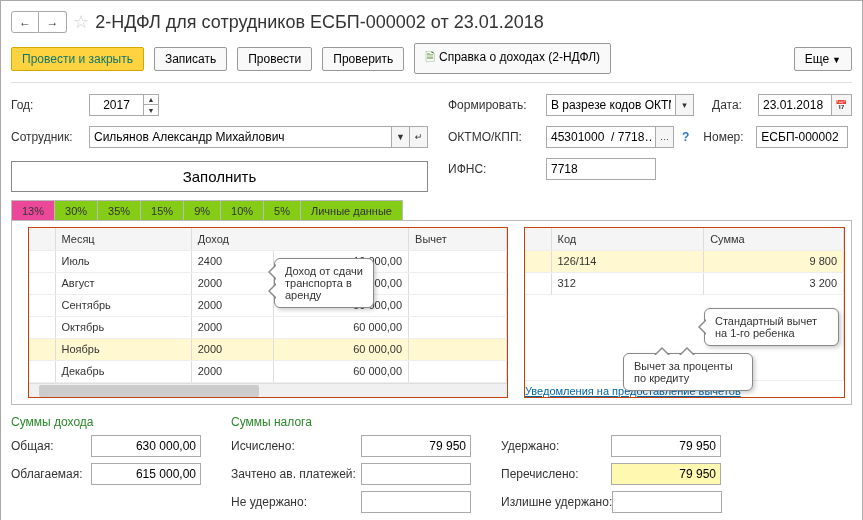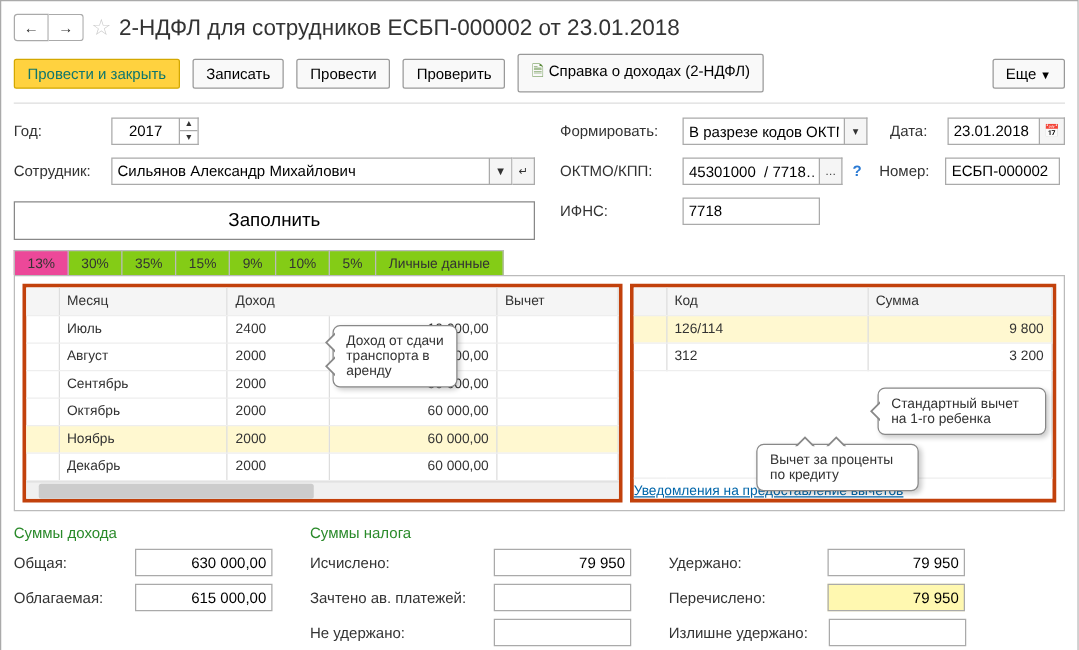--- a/index.html
+++ b/index.html
@@ -29,32 +29,32 @@
 .combo { display: flex; }
 .combo .input { flex: 1; }
 .combo-btn { width: 18px; border: 1px solid #aaa; border-left: none; background: #f5f5f5; display: flex; align-items: center; justify-content: center; font-size: 9px; cursor: pointer; height: 22px; }
 .top-form { display: flex; justify-content: space-between; gap: 20px; }
 .col { display: flex; flex-direction: column; gap: 4px; }
 .fill-btn { border: 1px solid #888; background: #fff; font-size: 15px; padding: 6px 14px; margin: 6px 0 0 0; cursor: pointer; }
 .tabs { display: flex; margin-top: 8px; }
 .tab { padding: 4px 10px 3px 10px; border: 1px solid #bbb; border-bottom: none; background: #84cc16; margin-right: -1px; cursor: pointer; font-size: 11px; }
 .tab.active { background: #ec4899; position: relative; z-index: 2; }
 .tab-content { border: 1px solid #bbb; padding: 6px; display: flex; gap: 6px; }
-.grid-wrap { border: 3px solid #c2410c; flex: 1; position: relative; }
+.grid-wrap { border: 1px solid #c2410c; flex: 1; position: relative; margin-left: 10px; }
 .grid { width: 100%; border-collapse: collapse; }
 .grid th, .grid td { border-right: 1px solid #ddd; border-bottom: 1px solid #eee; padding: 3px 6px; text-align: left; font-size: 11px; height: 22px; }
 .grid th { background: #f5f5f5; font-weight: normal; }
 .grid .num { text-align: right; }
 .grid tr.sel td { background: #fff8d0; }
 .grid-wrap.left { width: 480px; flex: none; }
 .grid-wrap.right { flex: 1; }
 .totals { display: flex; gap: 30px; margin-top: 10px; }
 .totals-col { display: flex; flex-direction: column; gap: 6px; }
 .totals-col .hdr { color: #2a8a2a; }
-.totals-col .row { display: flex; align-items: center; gap: 17px; }
+.totals-col .row { display: flex; align-items: center; gap: 0; }
 .totals-col label { min-width: 80px; }
 .totals-col .input { width: 110px; text-align: right; }
 .link { color: #0066aa; text-decoration: underline; cursor: pointer; font-size: 11px; margin-top: 4px; display: block; }
 .help { color: #2a7ad4; font-weight: bold; cursor: pointer; }
 .date-group { display: flex; }
 .cal-btn { width: 20px; border: 1px solid #aaa; border-left: none; background: #f5f5f5; display: flex; align-items: center; justify-content: center; cursor: pointer; height: 22px; font-size: 10px; }
 .callout { position: absolute; background: #fff; border: 1px solid #888; border-radius: 6px; padding: 6px 10px; font-size: 11px; box-shadow: 2px 2px 4px rgba(0,0,0,0.2); z-index: 10; }
 .callout::before, .callout::after { content: ""; position: absolute; width: 0; height: 0; }
 .co1 { top: 30px; left: 245px; width: 100px; }
 .co1::before { left: -15px; top: 24px; border: 8px solid transparent; border-right-color: #888; }

